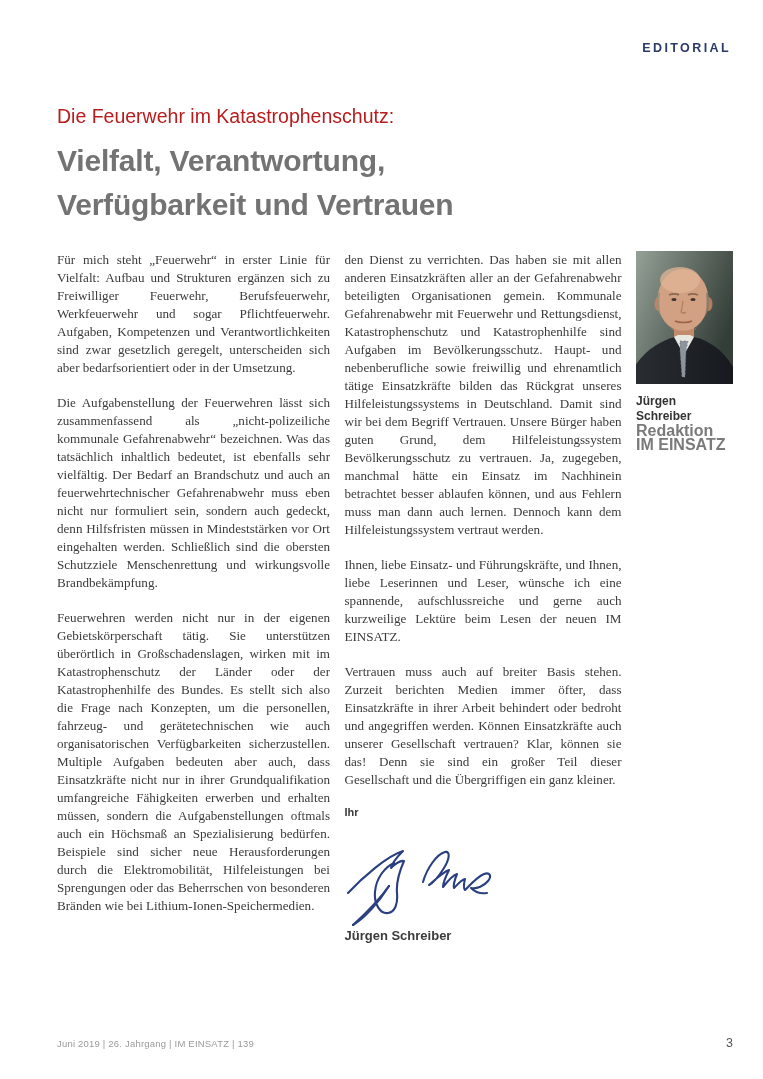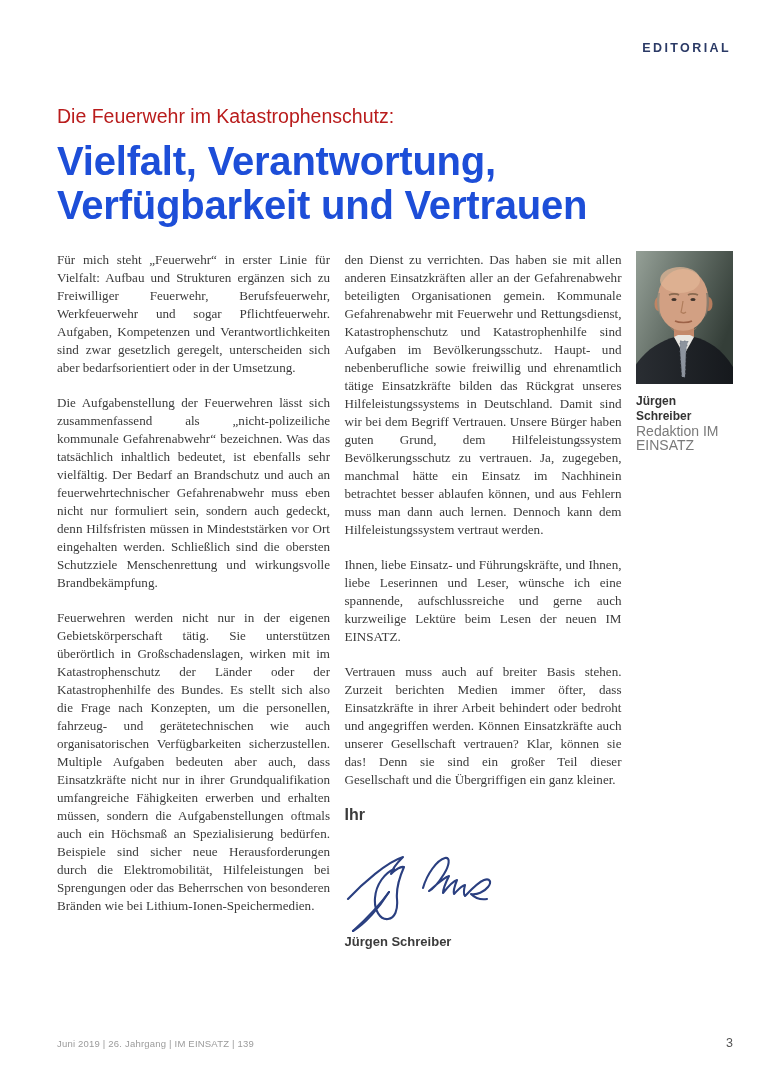--- a/index.html
+++ b/index.html
@@ -19,22 +19,22 @@
     margin-left: 31px;
   }
 
   .kicker {
     position: absolute; top: 105px; left: 57px;
     font-size: 19.5px; font-weight: 400; color: #b91c1c;
   }
 
   .title {
     position: absolute; top: 139px; left: 57px;
-    font-size: 40px; line-height: 44px; font-weight: 700;
-    color: #1d4ed8; letter-spacing: -0.2px;
+    font-size: 30px; line-height: 44px; font-weight: 700;
+    color: #737373; letter-spacing: -0.2px;
   }
 
   .columns {
     position: absolute; top: 251px; left: 57px; width: 676px;
     display: flex; justify-content: space-between;
   }
   .col-left  { width: 273px; }
   .col-right { width: 277px; }
   .photo-col { width: 97px; }
 
@@ -42,42 +42,42 @@
     font-family: "Liberation Serif", "DejaVu Serif", serif;
     font-size: 13.1px; line-height: 18px;
     color: #3b3b3b; text-align: justify;
     margin-bottom: 17px;
     -webkit-hyphens: auto; hyphens: auto;
   }
   .col p.body:last-child { margin-bottom: 0; }
 
   .closing {
     font-family: "Liberation Sans", sans-serif;
-    font-size: 16px; font-weight: 700; color: #3b3b3b;
+    font-size: 11px; font-weight: 700; color: #3b3b3b;
     margin: 1px 0 12px 0;
   }
   .signature { width: 152px; height: 96px; }
   .signature svg { display: block; width: 100%; height: 100%; }
   .sig-name {
     font-family: "Liberation Sans", sans-serif;
     font-size: 13px; font-weight: 700; color: #3b3b3b;
     margin-top: 2px;
   }
 
   .portrait {
     width: 97px; height: 133px; overflow: hidden;
     background: #5a665e;
   }
   .portrait svg { display: block; }
   .caption-name {
     margin-top: 10px;
     font-size: 12px; font-weight: 700; color: #333333; line-height: 15px;
   }
   .caption-role {
-    font-size: 14px; color: #7a7a7a; line-height: 14px;
+    font-size: 16px; color: #7a7a7a; line-height: 14px; font-weight: bold;
   }
 
   .footer {
     position: absolute; left: 57px; right: 30px; top: 1036px;
     display: flex; justify-content: space-between; align-items: center;
   }
   .footer .issue { font-size: 9.5px; color: #9b9b9b; letter-spacing: 0.2px; }
   .footer .pagenum { font-size: 12.5px; color: #555555; }
 </style>
 </head>

